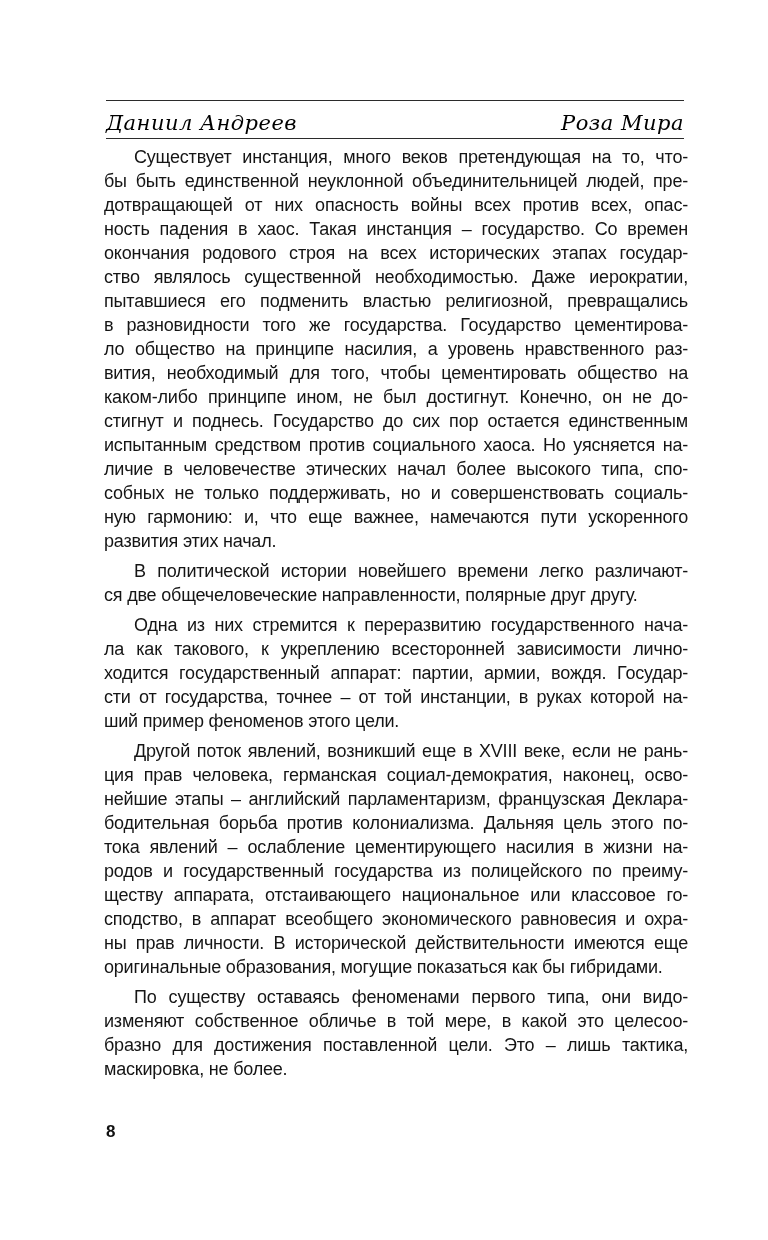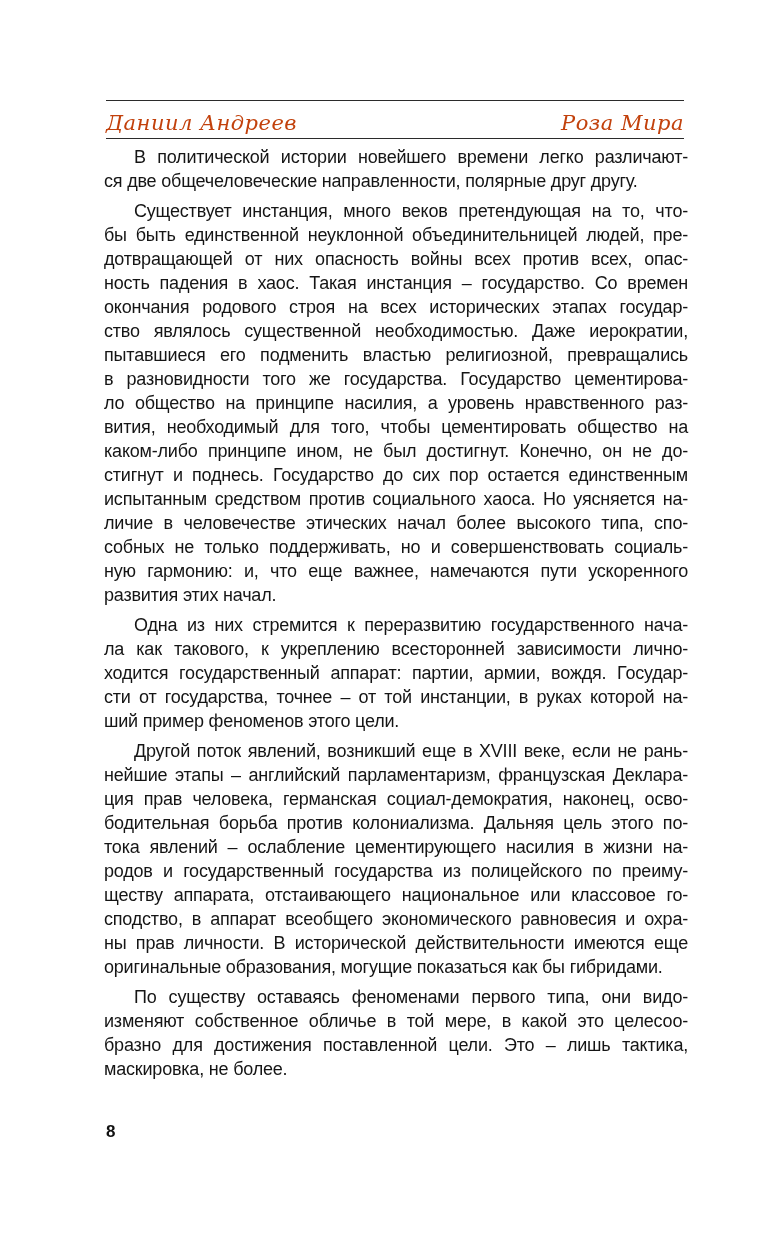--- a/index.html
+++ b/index.html
@@ -21,21 +21,21 @@
     border-bottom: 1px solid #2b2b2b;
     display: flex;
     justify-content: space-between;
     align-items: flex-end;
     padding-bottom: 3px;
     box-sizing: content-box;
     font-family: "DejaVu Serif", serif;
     font-style: italic;
     font-size: 21px;
     letter-spacing: 0.5px;
-    color: #c2410c;
+    color: #000000;
   }
   .page-text {
     position: absolute;
     left: 104px;
     top: 145px;
     width: 584px;
     font-family: "Liberation Sans", sans-serif;
     font-size: 18px;
     letter-spacing: -0.2px;
     color: #151515;
@@ -69,53 +69,53 @@
 <body>
 
 <div class="page">
   <header class="running-header">
     <span>Даниил Андреев</span>
     <span>Роза Мира</span>
   </header>
 
   <main class="page-text">
       <div class="para">
-        <div class="line first">В политической истории новейшего времени легко различают-</div>
-        <div class="line last">ся две общечеловеческие направленности, полярные друг другу.</div>
-      </div>
-      <div class="para">
         <div class="line first">Существует инстанция, много веков претендующая на то, что-</div>
         <div class="line">бы быть единственной неуклонной объединительницей людей, пре-</div>
         <div class="line">дотвращающей от них опасность войны всех против всех, опас-</div>
         <div class="line">ность падения в хаос. Такая инстанция – государство. Со времен</div>
         <div class="line">окончания родового строя на всех исторических этапах государ-</div>
         <div class="line">ство являлось существенной необходимостью. Даже иерократии,</div>
         <div class="line">пытавшиеся его подменить властью религиозной, превращались</div>
         <div class="line">в разновидности того же государства. Государство цементирова-</div>
         <div class="line">ло общество на принципе насилия, а уровень нравственного раз-</div>
         <div class="line">вития, необходимый для того, чтобы цементировать общество на</div>
         <div class="line">каком-либо принципе ином, не был достигнут. Конечно, он не до-</div>
         <div class="line">стигнут и поднесь. Государство до сих пор остается единственным</div>
         <div class="line">испытанным средством против социального хаоса. Но уясняется на-</div>
         <div class="line">личие в человечестве этических начал более высокого типа, спо-</div>
         <div class="line">собных не только поддерживать, но и совершенствовать социаль-</div>
         <div class="line">ную гармонию: и, что еще важнее, намечаются пути ускоренного</div>
         <div class="line last">развития этих начал.</div>
       </div>
       <div class="para">
+        <div class="line first">В политической истории новейшего времени легко различают-</div>
+        <div class="line last">ся две общечеловеческие направленности, полярные друг другу.</div>
+      </div>
+      <div class="para">
         <div class="line first">Одна из них стремится к переразвитию государственного нача-</div>
         <div class="line">ла как такового, к укреплению всесторонней зависимости лично-</div>
         <div class="line">ходится государственный аппарат: партии, армии, вождя. Государ-</div>
         <div class="line">сти от государства, точнее – от той инстанции, в руках которой на-</div>
         <div class="line last">ший пример феноменов этого цели.</div>
       </div>
       <div class="para">
         <div class="line first">Другой поток явлений, возникший еще в XVIII веке, если не рань-</div>
+        <div class="line">ция прав человека, германская социал-демократия, наконец, осво-</div>
         <div class="line">нейшие этапы – английский парламентаризм, французская Деклара-</div>
-        <div class="line">ция прав человека, германская социал-демократия, наконец, осво-</div>
         <div class="line">бодительная борьба против колониализма. Дальняя цель этого по-</div>
         <div class="line">тока явлений – ослабление цементирующего насилия в жизни на-</div>
         <div class="line">родов и государственный государства из полицейского по преиму-</div>
         <div class="line">ществу аппарата, отстаивающего национальное или классовое го-</div>
         <div class="line">сподство, в аппарат всеобщего экономического равновесия и охра-</div>
         <div class="line">ны прав личности. В исторической действительности имеются еще</div>
         <div class="line last">оригинальные образования, могущие показаться как бы гибридами.</div>
       </div>
       <div class="para">
         <div class="line first">По существу оставаясь феноменами первого типа, они видо-</div>

